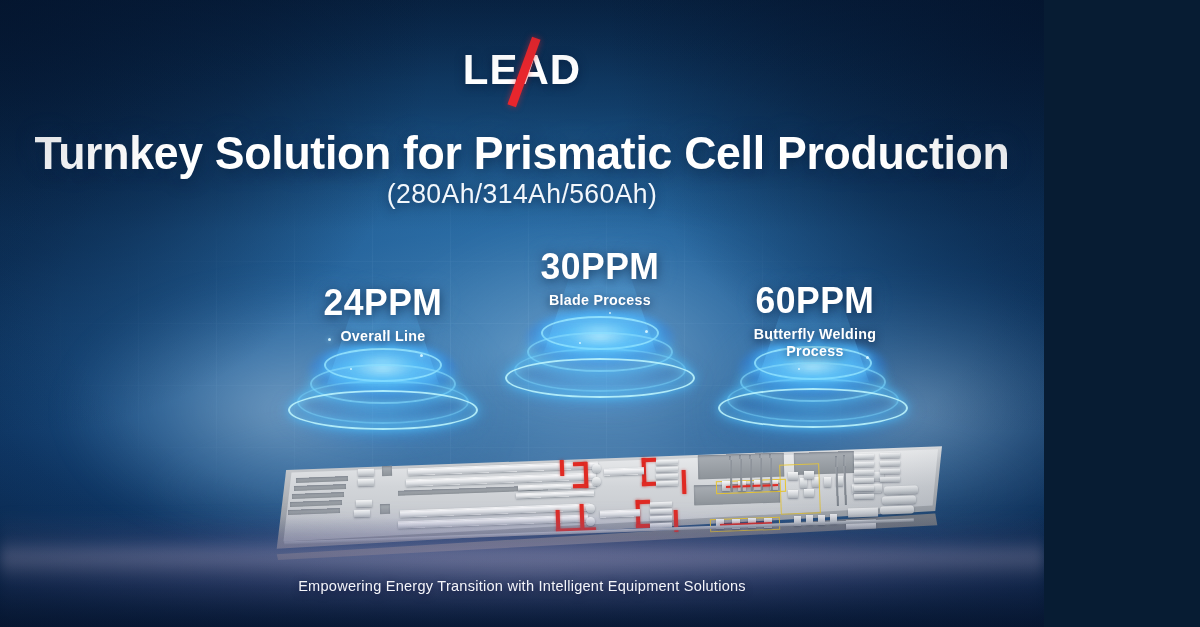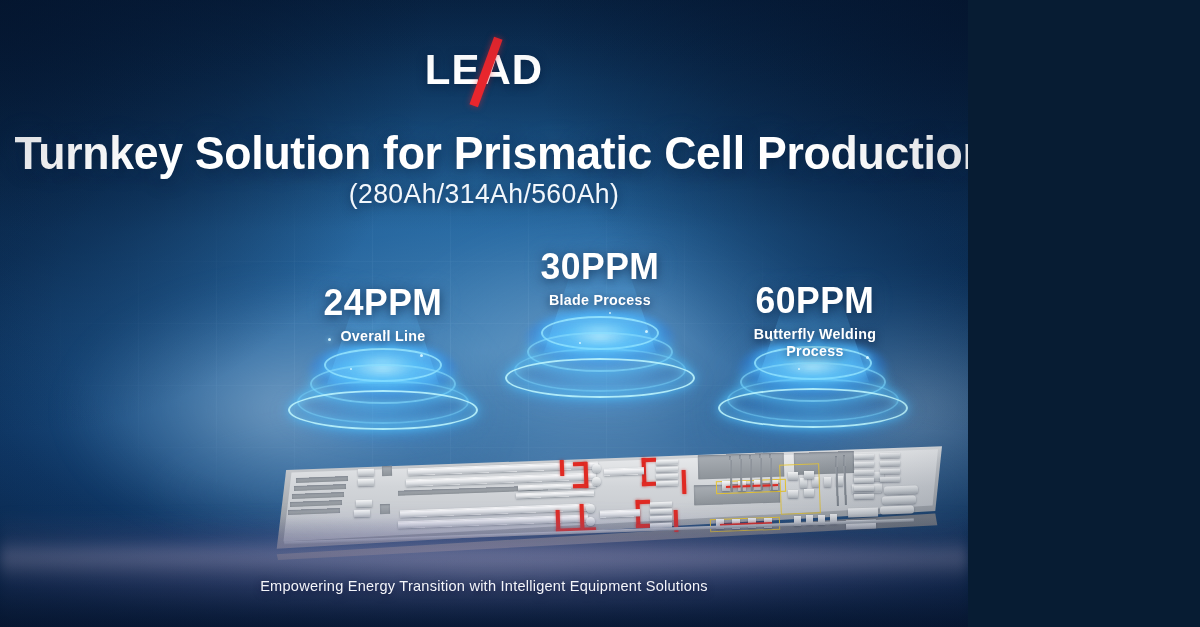--- a/index.html
+++ b/index.html
@@ -1,20 +1,20 @@
 <!DOCTYPE html>
 <html><head>
 <meta charset="utf-8">
 <style>
   * { margin:0; padding:0; box-sizing:border-box; }
   html,body { width:1200px; height:627px; overflow:hidden; background:#071c33; }
   body { font-family:"Liberation Sans", sans-serif; }
 
   #stage {
-    position:relative; width:968px; height:627px; overflow:hidden;
+    position:relative; width:1044px; height:627px; overflow:hidden;
     background:
       radial-gradient(120% 90% at 50% 56%, rgba(120,185,235,0.50) 0%, rgba(70,140,205,0.34) 22%, rgba(30,85,150,0.14) 44%, rgba(0,0,0,0) 66%),
       radial-gradient(150% 110% at 50% 30%, #1d5f93 0%, #14497b 26%, #0d3461 52%, #08264c 74%, #061c3a 100%);
   }
 
   
   .vignette {
     position:absolute; inset:0; pointer-events:none;
     background:radial-gradient(115% 95% at 50% 48%, rgba(0,0,0,0) 38%, rgba(4,18,40,0.30) 68%, rgba(3,13,32,0.72) 100%);
   }

